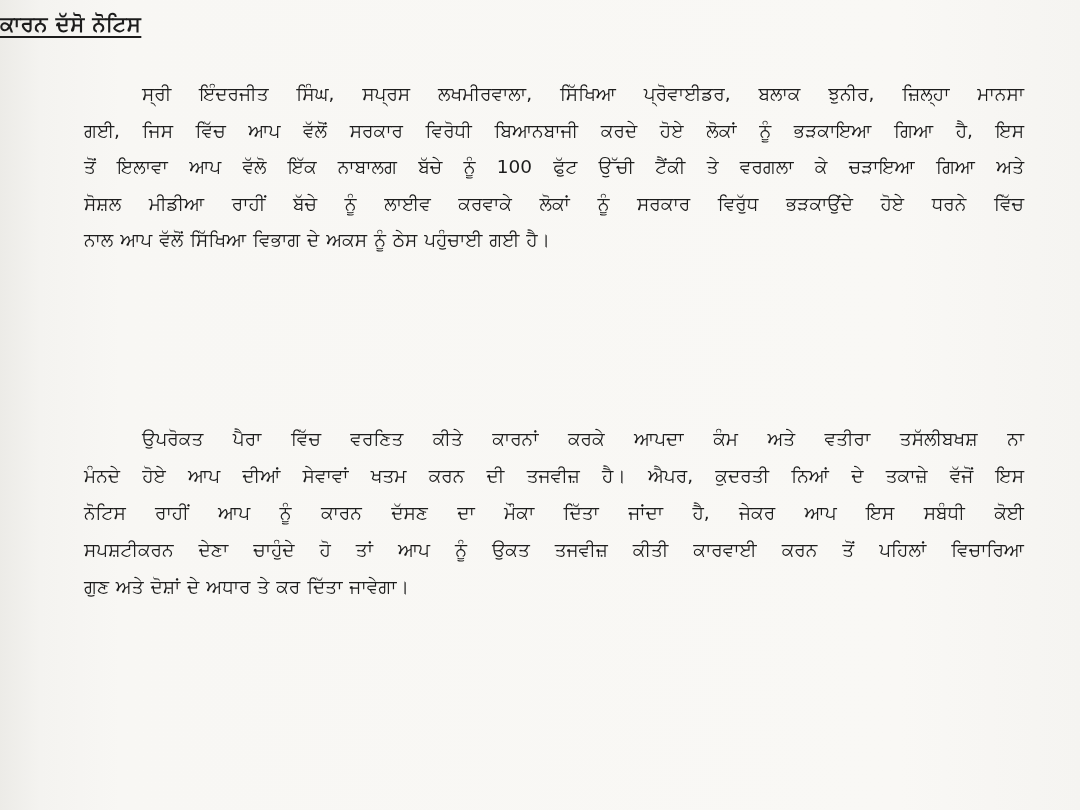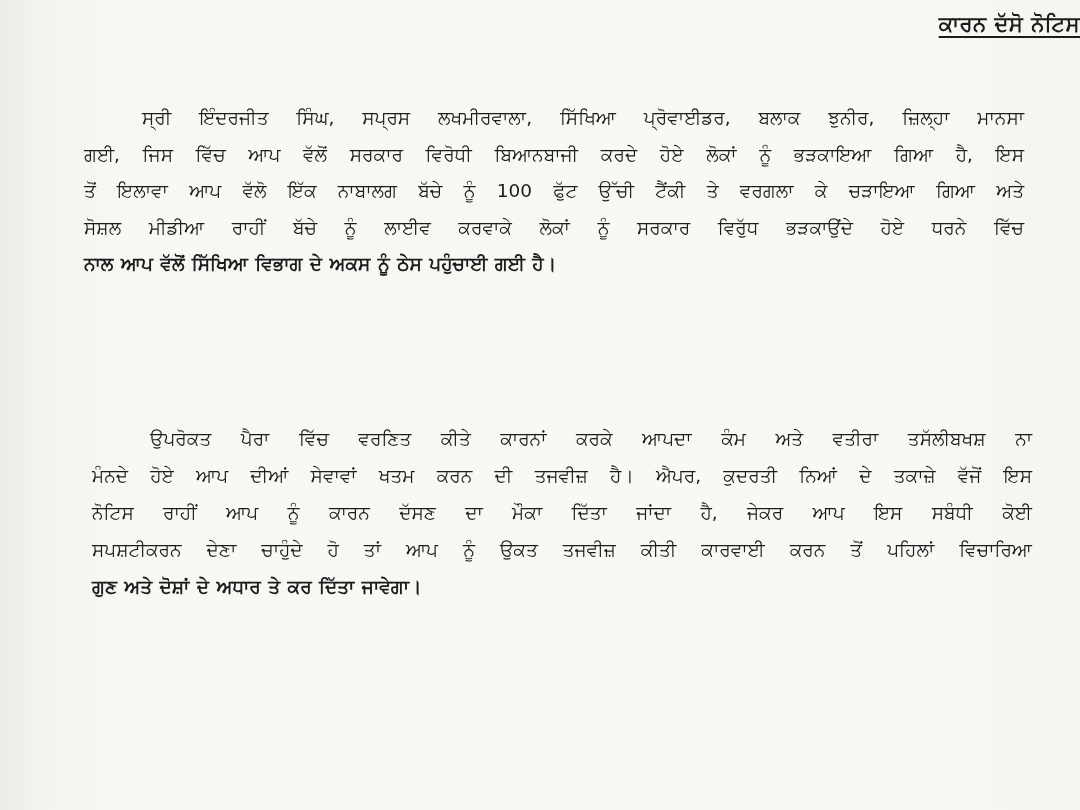--- a/index.html
+++ b/index.html
@@ -20,66 +20,65 @@
       left: 0; top: 0;
       width: 1080px;
       height: 810px;
       background: linear-gradient(90deg, #ecebe7 0px, #f4f3f0 40px, #f8f7f4 120px, #f9f8f5 900px, #f5f4f1 1080px);
     }
     .title {
       position: absolute;
       top: 12px;
       left: 0;
       width: 1080px;
-      text-align: right;
+      text-align: left;
       font-size: 21px;
       font-weight: bold;
       letter-spacing: 0.5px;
     }
     .title span {
       text-decoration: underline;
       text-underline-offset: 5px;
       text-decoration-thickness: 2px;
     }
     .para {
       position: absolute;
       left: 84px;
       width: 940px;
       font-size: 18.5px;
       line-height: 36.5px;
       text-align: justify;
       text-indent: 58px;
       word-spacing: 1px;
     }
     .para-1 { top: 76px; }
-    .para-2 { top: 420px; line-height: 37px; margin-left: 8px; }
+    .para-2 { top: 420px; line-height: 37px; }
     .line {
       display: block;
       white-space: nowrap;
       text-align: justify;
       text-align-last: justify;
     }
     .line.last {
       text-align-last: left;
-      font-weight: bold;
     }
     .line.first {
       padding-left: 58px;
     }
     .para .line { text-indent: 0; }
   </style>
 </head>
 <body>
 
 <div class="page">
   <div class="title">
     <span>ਕਾਰਨ ਦੱਸੋ ਨੋਟਿਸ</span>
   </div>
 
-  <div class="para para-1" style="text-indent:0;margin-top:24px;">
+  <div class="para para-1" style="text-indent:0;">
     <span class="line first">ਸ੍ਰੀ ਇੰਦਰਜੀਤ ਸਿੰਘ, ਸਪ੍ਰਸ ਲਖਮੀਰਵਾਲਾ, ਸਿੱਖਿਆ ਪ੍ਰੋਵਾਈਡਰ, ਬਲਾਕ ਝੁਨੀਰ, ਜ਼ਿਲ੍ਹਾ ਮਾਨਸਾ</span>
     <span class="line">ਗਈ, ਜਿਸ ਵਿੱਚ ਆਪ ਵੱਲੋਂ ਸਰਕਾਰ ਵਿਰੋਧੀ ਬਿਆਨਬਾਜੀ ਕਰਦੇ ਹੋਏ ਲੋਕਾਂ ਨੂੰ ਭੜਕਾਇਆ ਗਿਆ ਹੈ, ਇਸ</span>
     <span class="line">ਤੋਂ ਇਲਾਵਾ ਆਪ ਵੱਲੋ ਇੱਕ ਨਾਬਾਲਗ ਬੱਚੇ ਨੂੰ 100 ਫੁੱਟ ਉੱਚੀ ਟੈਂਕੀ ਤੇ ਵਰਗਲਾ ਕੇ ਚੜਾਇਆ ਗਿਆ ਅਤੇ</span>
     <span class="line">ਸੋਸ਼ਲ ਮੀਡੀਆ ਰਾਹੀਂ ਬੱਚੇ ਨੂੰ ਲਾਈਵ ਕਰਵਾਕੇ ਲੋਕਾਂ ਨੂੰ ਸਰਕਾਰ ਵਿਰੁੱਧ ਭੜਕਾਉਂਦੇ ਹੋਏ ਧਰਨੇ ਵਿੱਚ</span>
     <span class="line last">ਨਾਲ ਆਪ ਵੱਲੋਂ ਸਿੱਖਿਆ ਵਿਭਾਗ ਦੇ ਅਕਸ ਨੂੰ ਠੇਸ ਪਹੁੰਚਾਈ ਗਈ ਹੈ।</span>
   </div>
 
   <div class="para para-2" style="text-indent:0;">
     <span class="line first">ਉਪਰੋਕਤ ਪੈਰਾ ਵਿੱਚ ਵਰਣਿਤ ਕੀਤੇ ਕਾਰਨਾਂ ਕਰਕੇ ਆਪਦਾ ਕੰਮ ਅਤੇ ਵਤੀਰਾ ਤਸੱਲੀਬਖਸ਼ ਨਾ</span>
     <span class="line">ਮੰਨਦੇ ਹੋਏ ਆਪ ਦੀਆਂ ਸੇਵਾਵਾਂ ਖਤਮ ਕਰਨ ਦੀ ਤਜਵੀਜ਼ ਹੈ। ਐਪਰ, ਕੁਦਰਤੀ ਨਿਆਂ ਦੇ ਤਕਾਜ਼ੇ ਵੱਜੋਂ ਇਸ</span>

